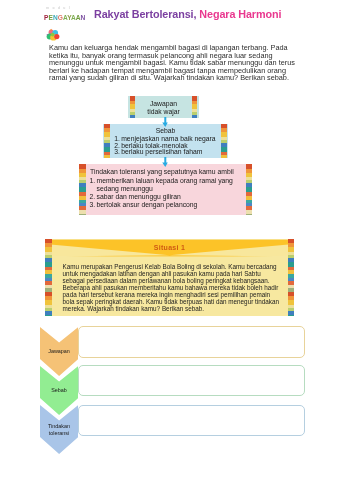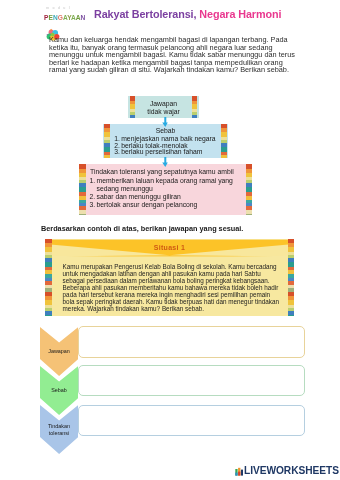--- a/index.html
+++ b/index.html
@@ -13,21 +13,21 @@
   #logo-word{position:absolute;left:0;top:6.5px;font-size:6.6px;font-weight:bold;letter-spacing:0.05px;white-space:nowrap;line-height:9px;}
   #title{left:94px;top:8px;font-size:10.8px;font-weight:bold;letter-spacing:-0.1px;white-space:nowrap;}
   #title .p1{color:#7b3fa0;}
   #title .p2{color:#e9388f;}
 
   
   #instr-icon{left:45px;top:28px;width:16px;height:14px;}
   #instr-text{left:68px;top:30.5px;font-size:7.4px;font-weight:bold;color:#2b3a8f;white-space:nowrap;letter-spacing:0.05px;}
 
   
-  #para{left:49px;top:36px;width:256px;font-size:7.32px;line-height:7.5px;color:#2d2d2d;text-align:left;white-space:nowrap;}
+  #para{left:49px;top:44px;width:256px;font-size:7.32px;line-height:7.5px;color:#2d2d2d;text-align:left;white-space:nowrap;}
 
   
   .fbox{box-sizing:border-box;position:absolute;}
   .stripe{position:absolute;top:0;bottom:0;width:6.5px;}
   .stripe.sl{left:0;}
   .stripe.sr{right:0;}
   #box-jawapan{left:128px;top:96px;width:71px;height:22px;background:#c6e4e2;}
   #box-jawapan .stripe{width:5.2px;}
   #box-jawapan .stripe.sl{left:1.8px;}
   #box-jawapan .stripe.sr{right:1.8px;}
@@ -83,21 +83,21 @@
       <circle cx="7.6" cy="6.6" r="1.9" fill="#8cc63f"></circle>
       <path d="M5.0 2.4 l1.1 -1.6 l1.0 1.5 z" fill="#f7941e"></path>
       <path d="M1.4 6.6 l1.5 -0.7 l-0.3 1.6 z" fill="#9b59b6"></path>
     </svg>
   </div>
 
   <div class="abs" id="para">
     <div>Kamu dan keluarga hendak mengambil bagasi di lapangan terbang. Pada</div>
     <div>ketika itu, banyak orang termasuk pelancong ahli negara luar sedang</div>
     <div>menunggu untuk mengambil bagasi. Kamu tidak sabar menunggu dan terus</div>
-    <div>berlari ke hadapan ketika mengambil bagasi tanpa mempedulikan orang</div>
+    <div>berlari ke hadapan tempat mengambil bagasi tanpa mempedulikan orang</div>
     <div>ramai yang sudah giliran di situ. Wajarkah tindakan kamu? Berikan sebab.</div>
   </div>
 
   <div class="fbox" id="box-jawapan">
     <div class="stripe sl" style="background-image: repeating-linear-gradient(rgb(215, 80, 42) 0px, rgb(215, 80, 42) 4.5px, rgb(240, 149, 58) 4.5px, rgb(240, 149, 58) 8.5px, rgb(240, 195, 60) 8.5px, rgb(240, 195, 60) 13px, rgb(236, 224, 154) 13px, rgb(236, 224, 154) 15.8px, rgb(185, 207, 110) 15.8px, rgb(185, 207, 110) 18.6px, rgb(63, 127, 190) 18.6px, rgb(63, 127, 190) 23.1px, rgb(42, 157, 143) 23.1px, rgb(42, 157, 143) 27.6px, rgb(226, 105, 60) 27.6px, rgb(226, 105, 60) 31.5px, rgb(240, 191, 60) 31.5px, rgb(240, 191, 60) 35.5px, rgb(58, 168, 160) 35.5px, rgb(58, 168, 160) 38.8px, rgb(75, 135, 196) 38.8px, rgb(75, 135, 196) 42.2px, rgb(226, 105, 60) 42.2px, rgb(226, 105, 60) 46.1px, rgb(237, 223, 174) 46.1px, rgb(237, 223, 174) 49.5px, rgb(159, 176, 122) 49.5px, rgb(159, 176, 122) 52.9px);"></div>
     <div class="stripe sr" style="background-image: repeating-linear-gradient(rgb(215, 80, 42) 0px, rgb(215, 80, 42) 4.5px, rgb(240, 149, 58) 4.5px, rgb(240, 149, 58) 8.5px, rgb(240, 195, 60) 8.5px, rgb(240, 195, 60) 13px, rgb(236, 224, 154) 13px, rgb(236, 224, 154) 15.8px, rgb(185, 207, 110) 15.8px, rgb(185, 207, 110) 18.6px, rgb(63, 127, 190) 18.6px, rgb(63, 127, 190) 23.1px, rgb(42, 157, 143) 23.1px, rgb(42, 157, 143) 27.6px, rgb(226, 105, 60) 27.6px, rgb(226, 105, 60) 31.5px, rgb(240, 191, 60) 31.5px, rgb(240, 191, 60) 35.5px, rgb(58, 168, 160) 35.5px, rgb(58, 168, 160) 38.8px, rgb(75, 135, 196) 38.8px, rgb(75, 135, 196) 42.2px, rgb(226, 105, 60) 42.2px, rgb(226, 105, 60) 46.1px, rgb(237, 223, 174) 46.1px, rgb(237, 223, 174) 49.5px, rgb(159, 176, 122) 49.5px, rgb(159, 176, 122) 52.9px);"></div>
     <div class="t" style="top:3.5px">Jawapan</div>
     <div class="t" style="top:11.5px">tidak wajar</div>
   </div>
 
@@ -123,21 +123,20 @@
     </div>
   </div>
 
   <svg class="abs" style="left:162px;top:117px;" width="7" height="10" viewBox="0 0 7 10">
     <path d="M2.3 0 h2.0 v5.4 h1.5 L3.3 10 L0.2 5.4 h2.1 Z" fill="#29abe2"></path>
   </svg>
   <svg class="abs" style="left:162px;top:157px;" width="7" height="10" viewBox="0 0 7 10">
     <path d="M2.3 0 h2.0 v5.4 h1.5 L3.3 10 L0.2 5.4 h2.1 Z" fill="#29abe2"></path>
   </svg>
 
-  <div class="abs" id="task-instr">Berdasarkan contoh di atas, berikan jawapan yang sesuai.</div>
 
   <div class="fbox" id="sit-box">
 
     <div id="sit-banner">
       <svg width="249" height="20" viewBox="0 0 249 20">
         <rect x="0" y="0.8" width="249" height="16.6" fill="#fcc328"></rect>
         <path d="M0 5.0 L124.5 16.2 L0 17.4 Z" fill="#f8e79c"></path>
         <path d="M249 5.0 L124.5 16.2 L249 17.4 Z" fill="#f8e79c"></path>
         <path d="M0 16.6 Q124.5 20.4 249 16.6 L249 20 L0 20 Z" fill="#f7e8a0"></path>
       </svg>
@@ -180,24 +179,14 @@
       </svg>
       <div class="chevlabel" style="top: 423.4px;">
         <div>Tindakan</div>
         <div>toleransi</div>
       </div>
       <div class="ansbox" style="top: 404.6px; height: 31.2px; border-color: rgb(181, 207, 224);">
         <div class="ansval"></div>
       </div>
     </div>
 
-  <div class="abs" id="footer">
-    <svg width="8.4" height="10" viewBox="0 0 8.4 10">
-      <rect x="0.3" y="3.0" width="2.3" height="6.6" fill="#3aa757"></rect>
-      <rect x="3.1" y="1.8" width="2.3" height="7.8" fill="#f0952a"></rect>
-      <rect x="5.9" y="3.6" width="2.3" height="6.0" fill="#1f3864"></rect>
-      <rect x="3.1" y="5.6" width="2.3" height="4.0" fill="#d7422e"></rect>
-      <rect x="0.3" y="6.6" width="2.3" height="3.0" fill="#2f8fc4"></rect>
-    </svg>
-    <span class="fb">LIVEWORKSHEETS</span>
-  </div>
 
 </div>
 
 </body></html>

